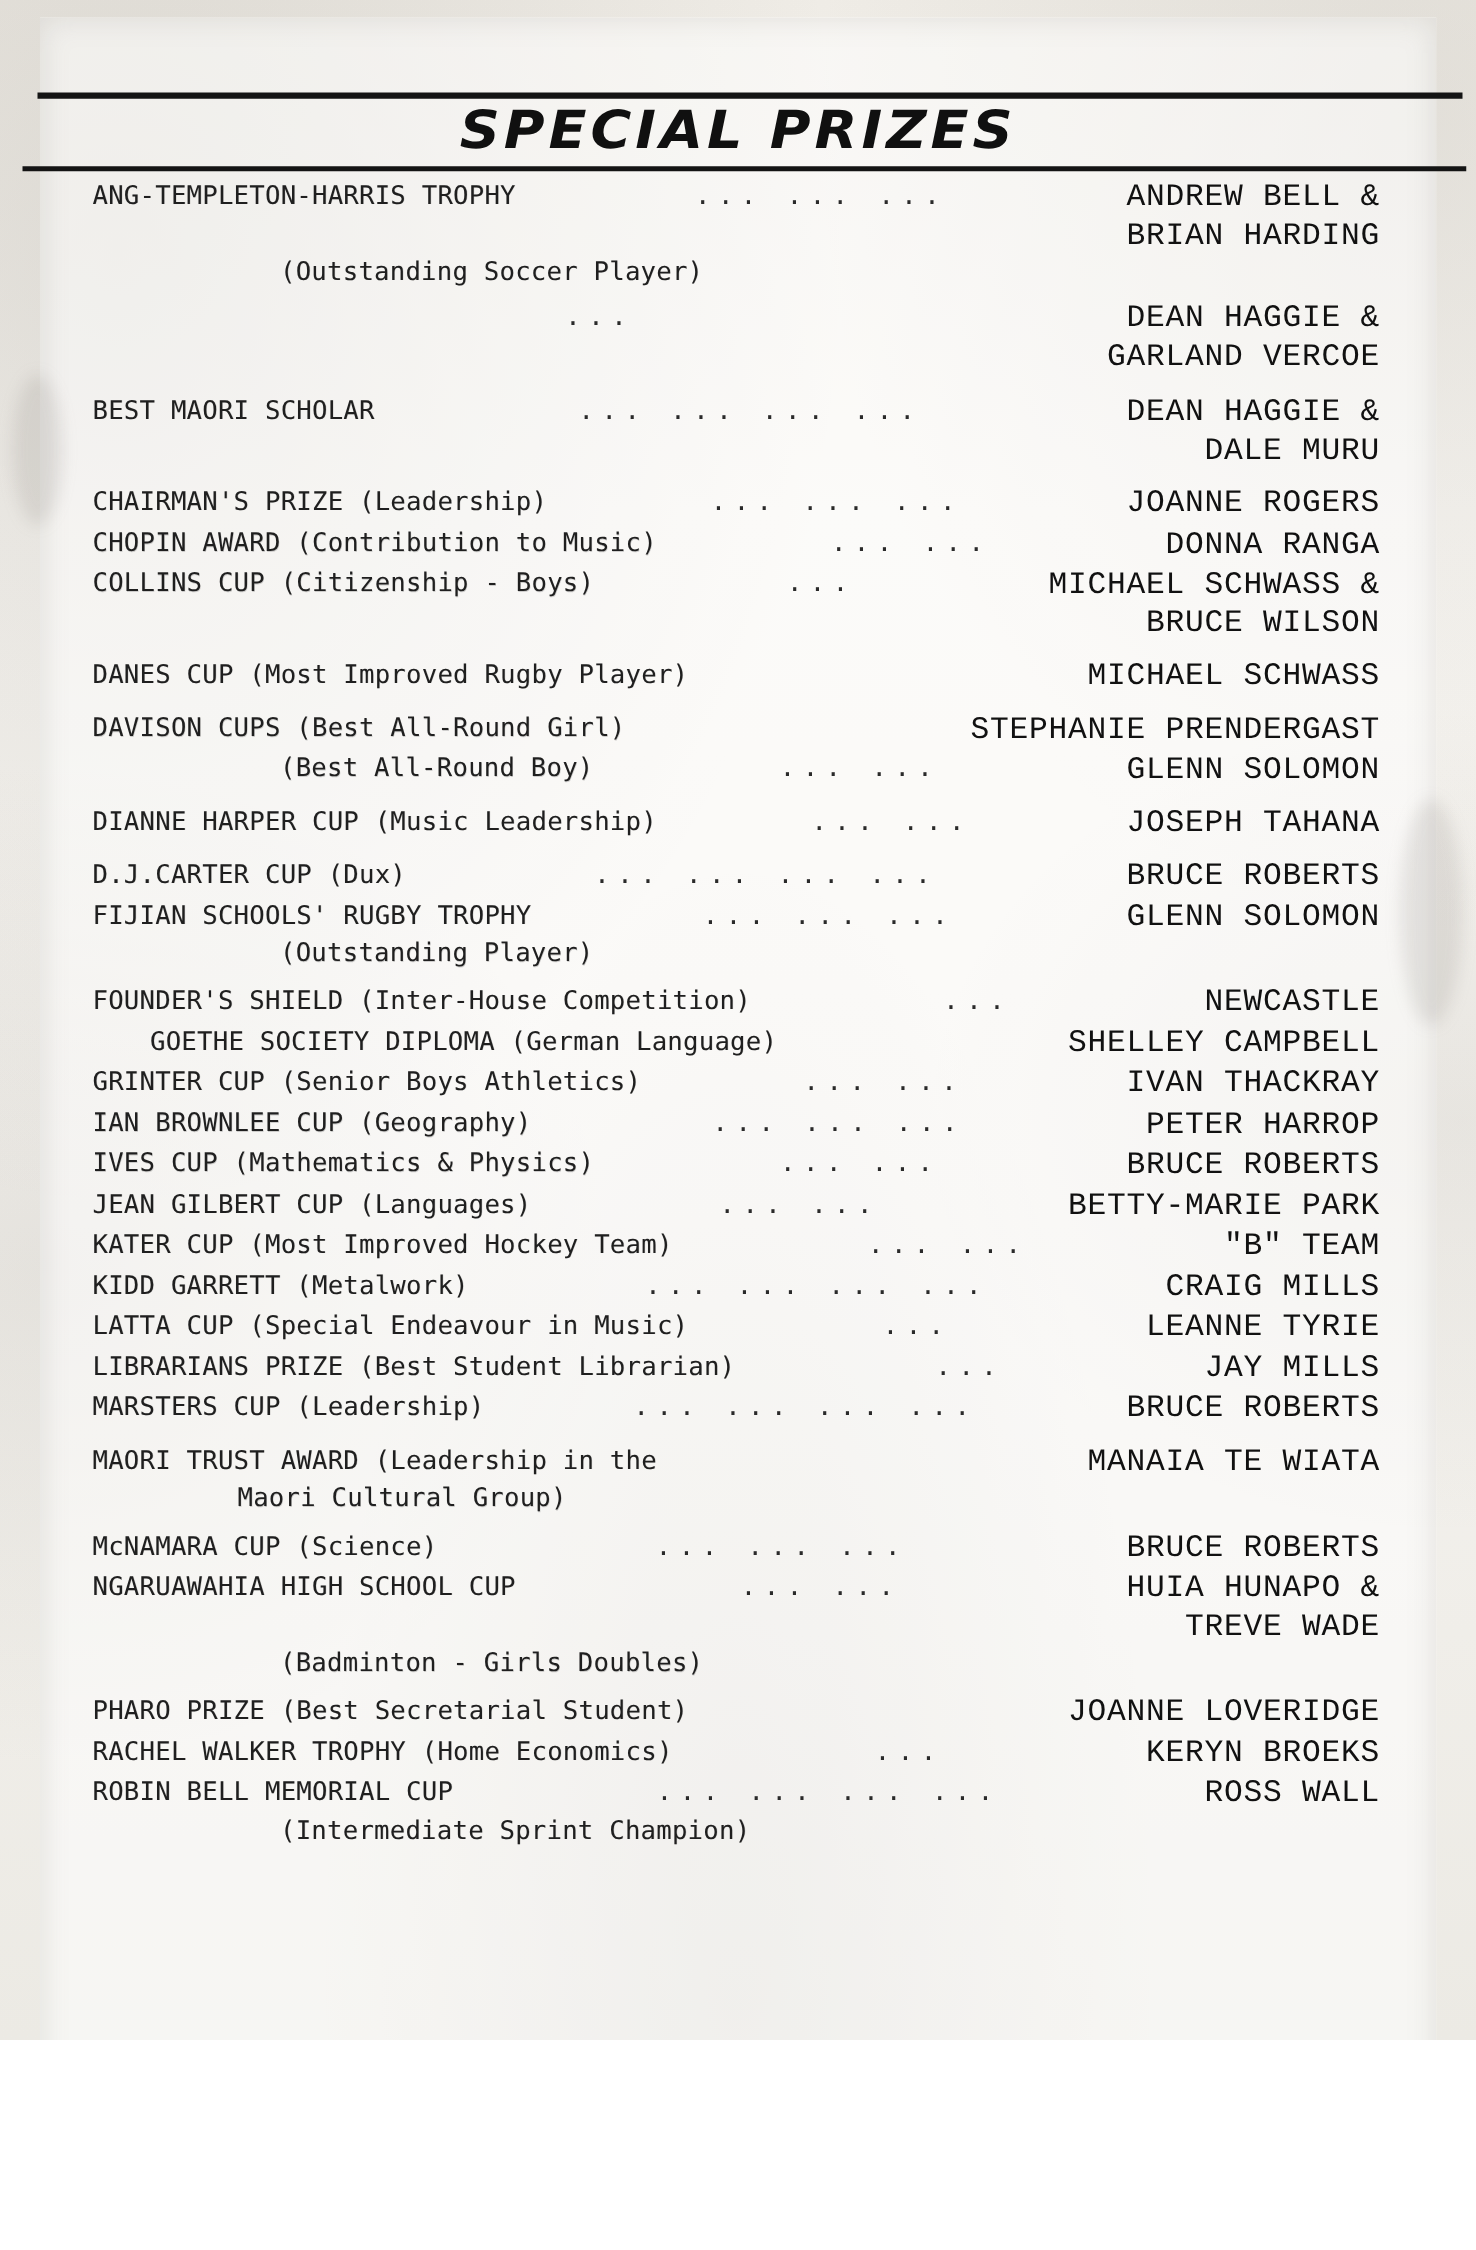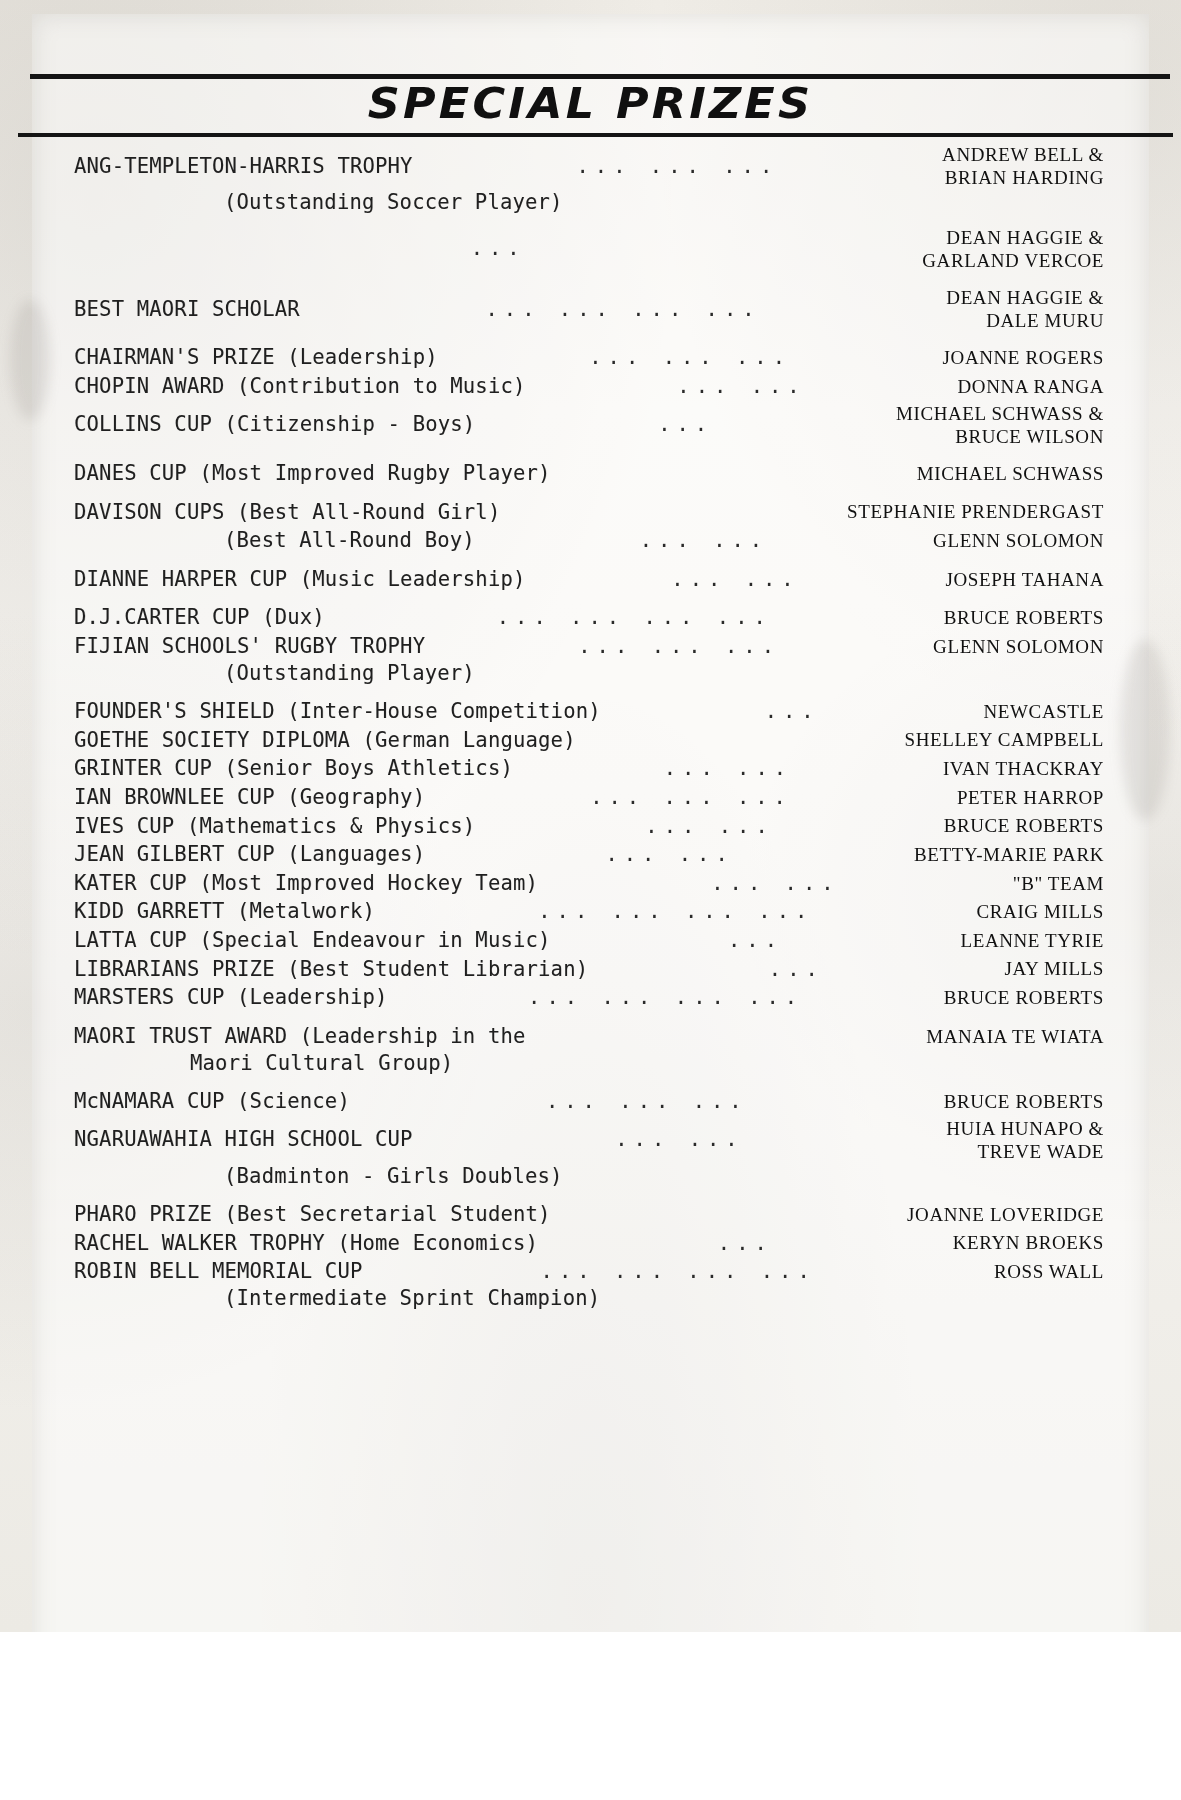--- a/index.html
+++ b/index.html
@@ -85,21 +85,21 @@
     top: 143px;
     width: 1030px;
   }
   .entry {
     position: relative;
     display: block;
     margin-bottom: 2px;
   }
   .row {
     display: flex;
-    align-items: center;
+    align-items: flex-start;
     justify-content: space-between;
     line-height: 1.30;
   }
   .award {
     font-size: 20.5px;
     letter-spacing: 0.2px;
     white-space: pre;
     color: #1f1f1f;
     text-shadow: 0.4px 0.3px 0 rgba(60,60,60,0.22);
   }
@@ -113,22 +113,22 @@
     flex: 1 1 auto;
     font-size: 20.5px;
     letter-spacing: 6px;
     color: #2a2a2a;
     padding: 0 10px;
     white-space: nowrap;
     overflow: hidden;
     text-align: center;
   }
   .winner-2 {
-    font-family: Liberation Serif, serif;
-    font-size: 19px;
+    font-family: Liberation Mono, monospace;
+    font-size: 25px;
     letter-spacing: 0.6px;
     white-space: pre;
     display: block;
     text-align: right;
     color: #111111;
     line-height: 1.22;
   }
   .sub {
     display: block;
     line-height: 1.28;
@@ -275,21 +275,21 @@
         </div>
         <div class="entry" style="margin-top: 12px;">
           <div class="row">
             <span class="award">FOUNDER'S SHIELD (Inter-House Competition)</span>
             <span class="dots">...</span>
             <span>
               <span class="winner-2">NEWCASTLE</span>
             </span>
           </div>
         </div>
-        <div class="entry" style="margin-top: 2px;">
+        <div class="entry" style="margin-top: 2px; margin-left: 46px;">
           <div class="row">
             <span class="award">GOETHE SOCIETY DIPLOMA (German Language)</span>
             <span class="dots"></span>
             <span>
               <span class="winner-2">SHELLEY CAMPBELL</span>
             </span>
           </div>
         </div>
         <div class="entry" style="margin-top: 2px;">
           <div class="row">

